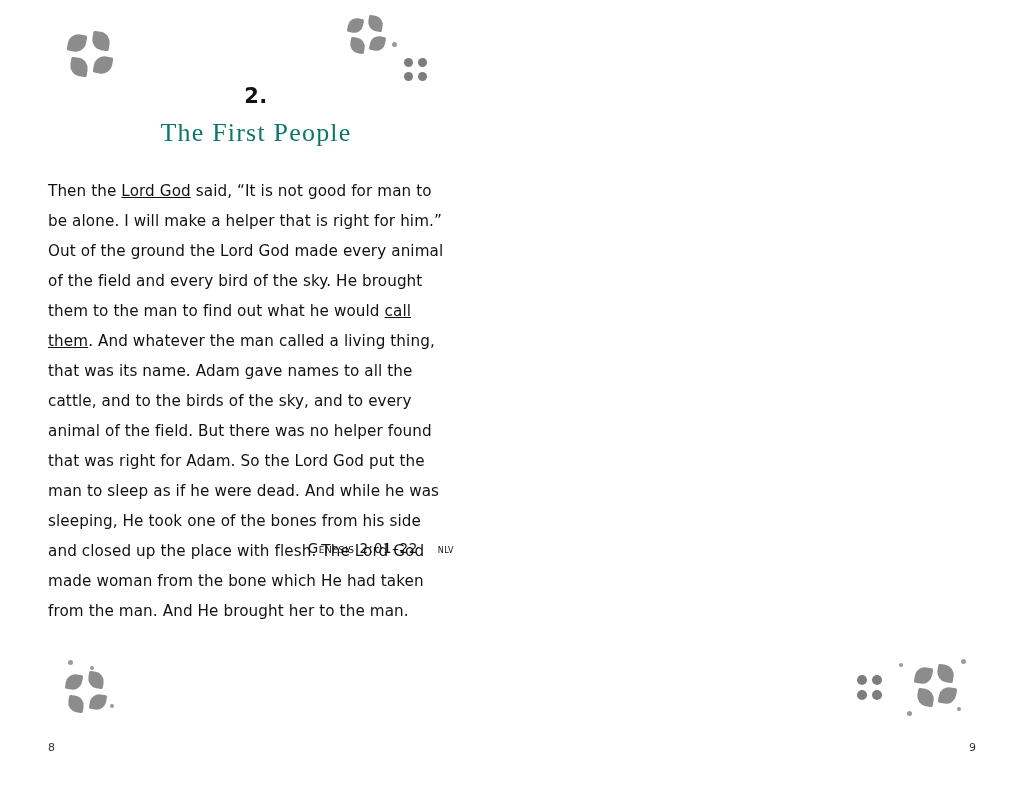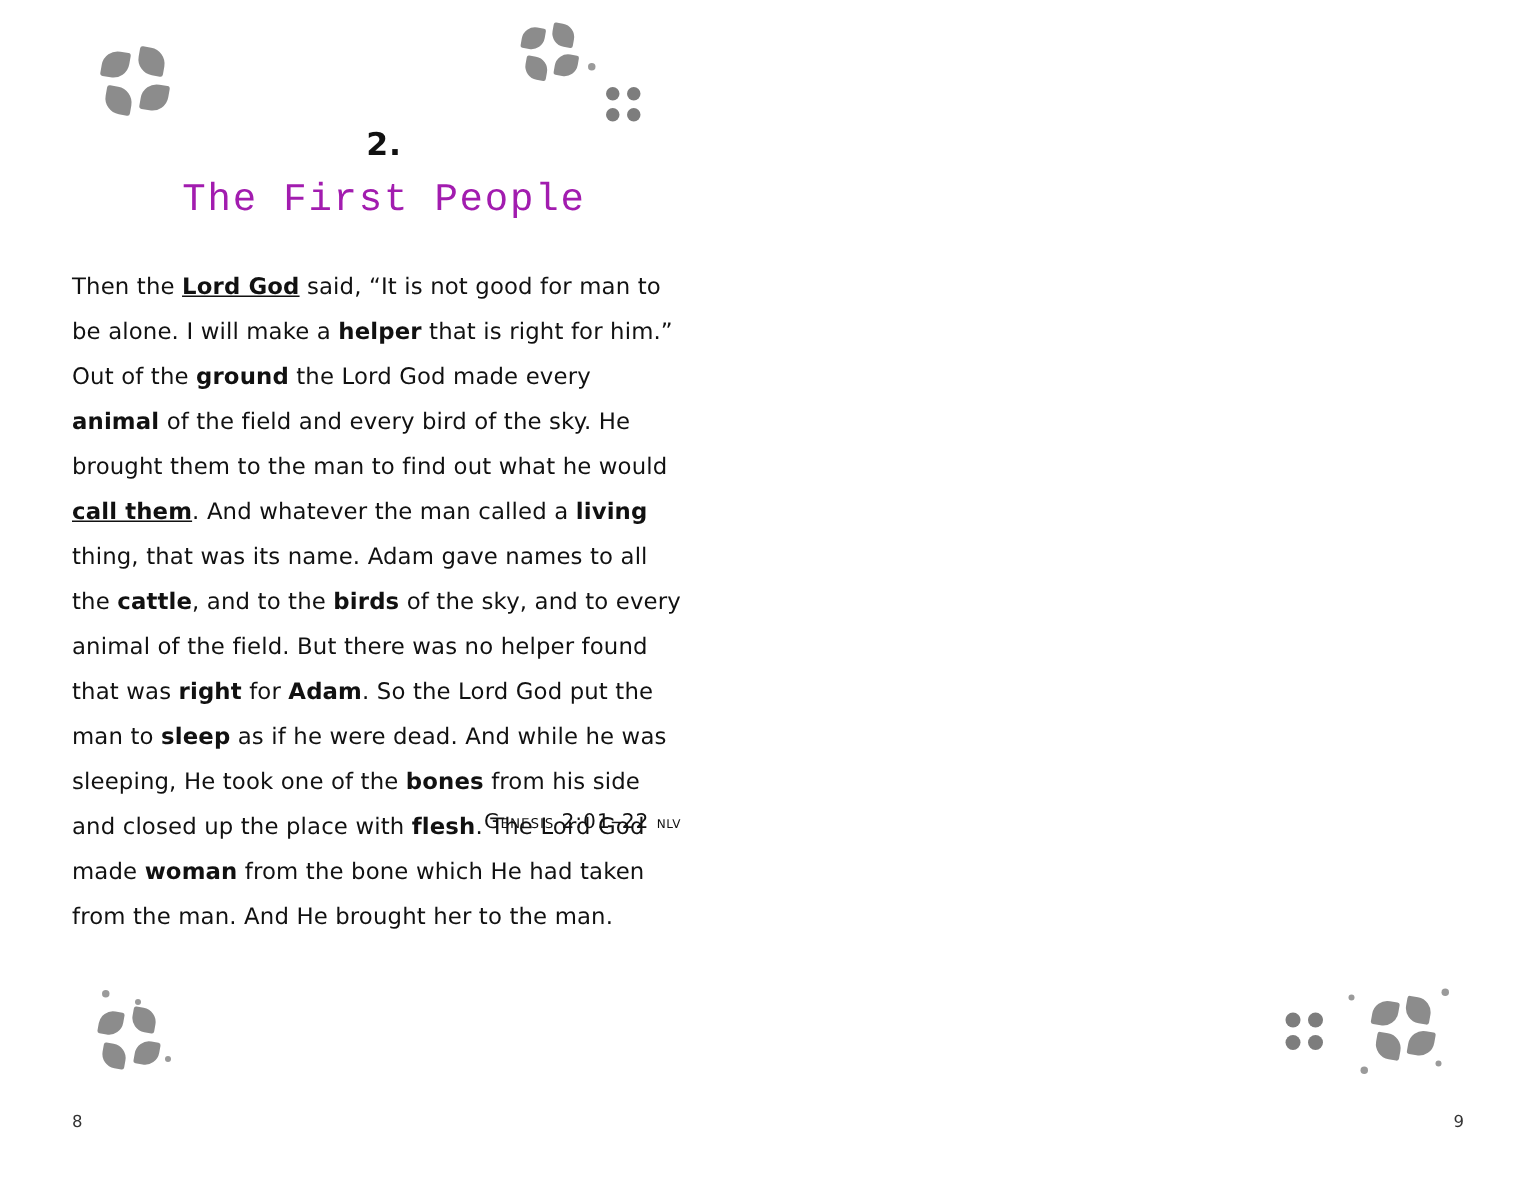--- a/index.html
+++ b/index.html
@@ -56,52 +56,53 @@
     font-size: 21px;
     letter-spacing: 0.5px;
     color: #111;
   }
   .chapter-title {
     position: absolute;
     left: 0;
     top: 118px;
     width: 100%;
     text-align: center;
-    font-family: Liberation Mono, monospace;
+    font-family: Liberation Serif, serif;
     font-size: 26px;
     letter-spacing: 1.2px;
-    color: #a21caf;
+    color: #0f766e;
   }
   .body-text {
     position: absolute;
     left: 48px;
     top: 176px;
     width: 406px;
     font-size: 15.2px;
     line-height: 30px;
     color: #111;
     text-align: left;
     letter-spacing: 0.1px;
   }
-  .body-text b { font-weight: bold; }
+  .body-text b { font-weight: normal; }
   .body-text u { text-decoration: underline; }
   .reference {
     position: absolute;
     left: 48px;
     top: 540px;
     width: 406px;
     text-align: right;
     font-size: 13.5px;
     font-variant: small-caps;
     letter-spacing: 0.6px;
     color: #111;
   }
   .reference .ver {
     font-size: 11.5px;
     letter-spacing: 0.4px;
+    padding-left: 15px;
   }
 
   
   .folio {
     position: absolute;
     bottom: 36px;
     font-size: 11px;
     color: #333;
   }
   .folio-left { left: 48px; }

